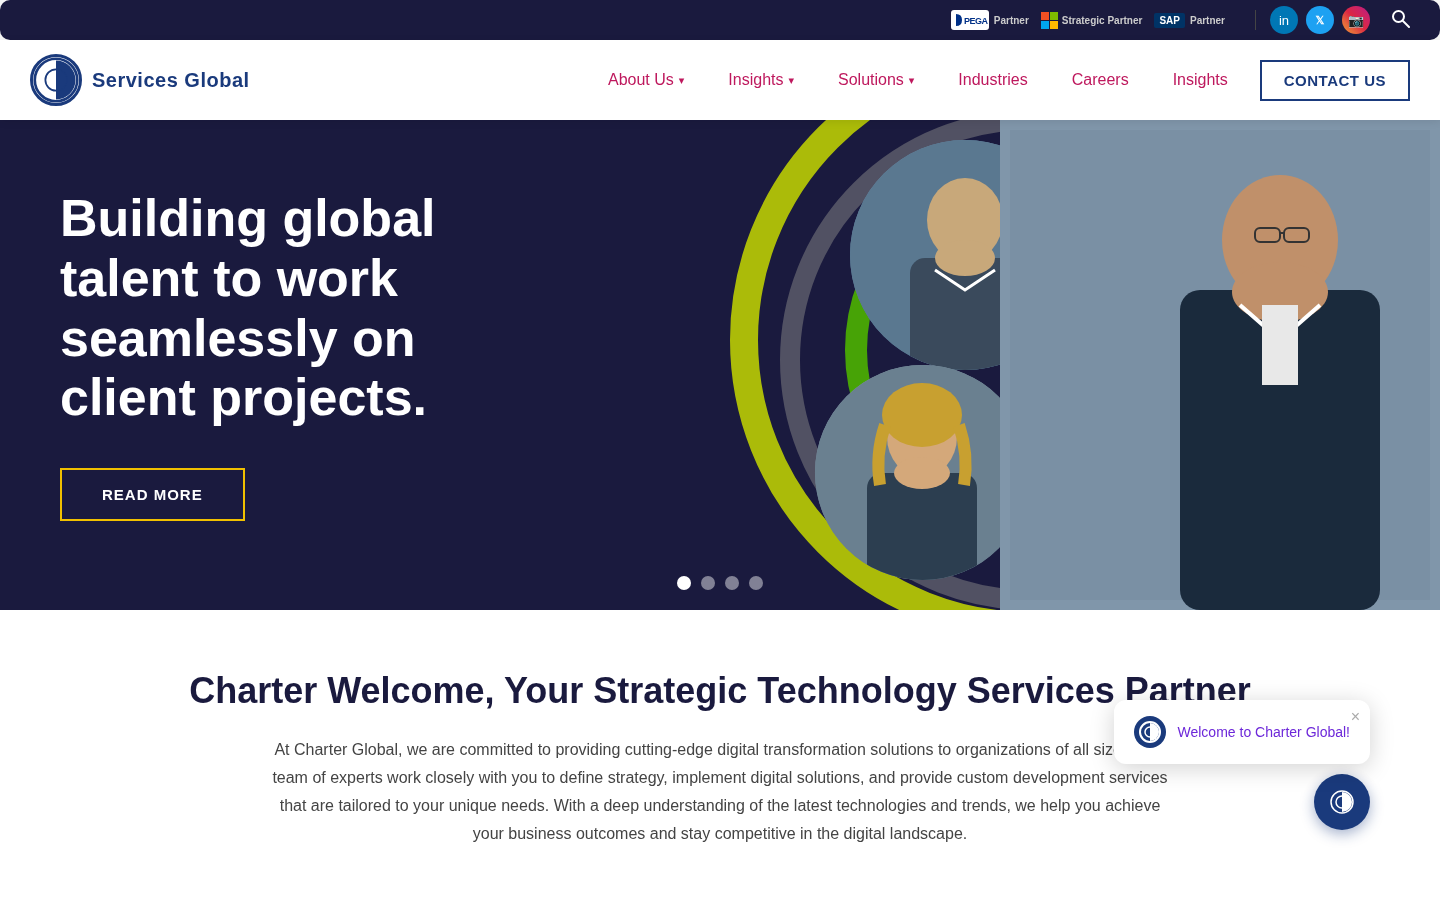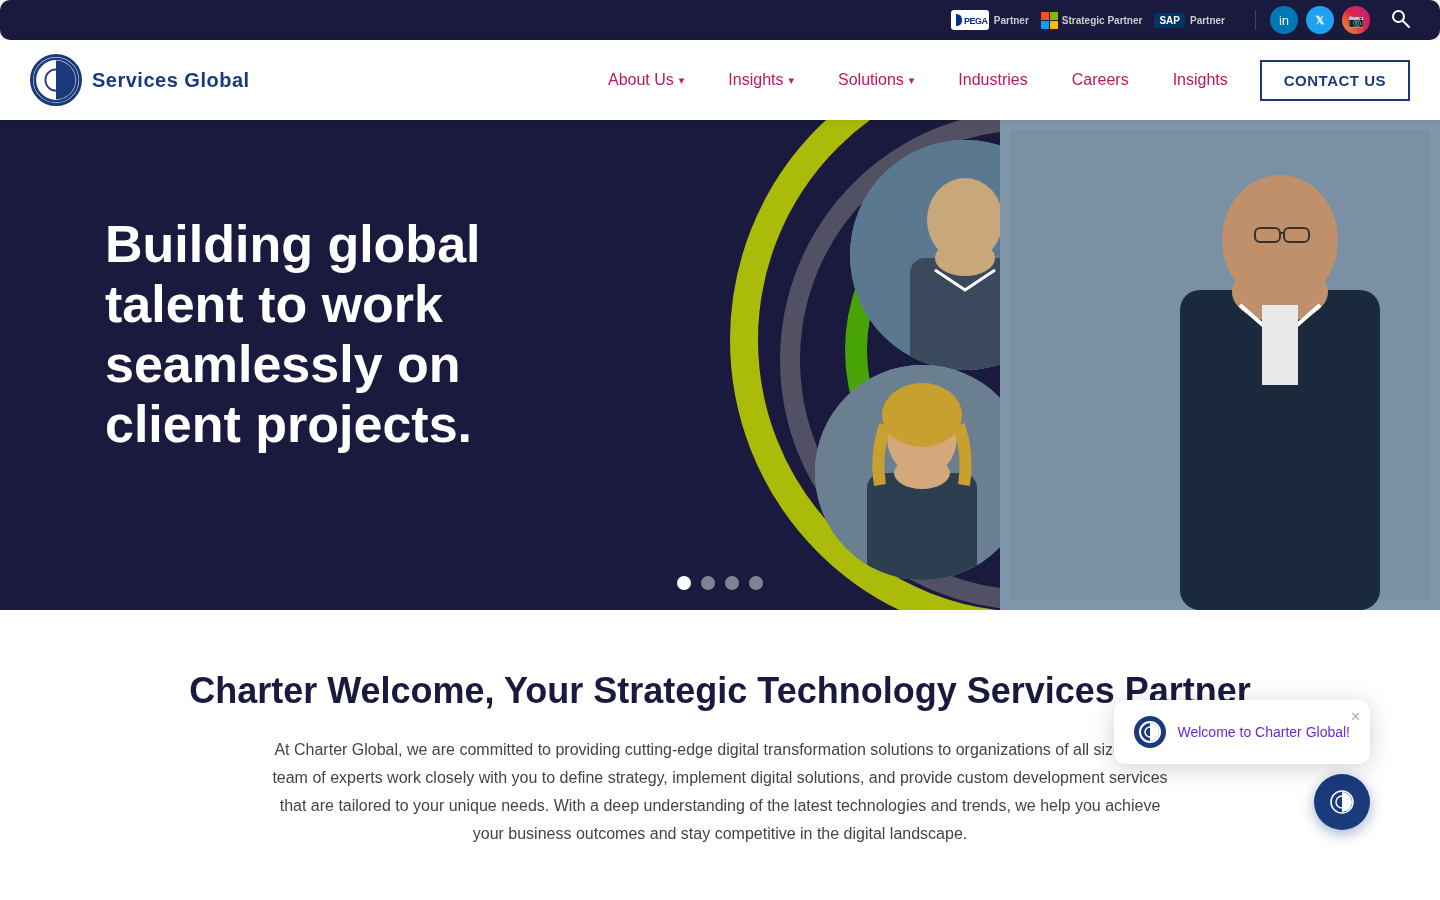--- a/index.html
+++ b/index.html
@@ -125,21 +125,20 @@
 
     
     .hero {
       width: 100%;
       min-height: 490px;
       background: #1a1a3e;
       display: flex;
       align-items: center;
       position: relative;
       overflow: hidden;
-      padding-left: 45px;
     }
     .hero-content {
       padding: 60px 60px 80px 60px;
       max-width: 560px;
       z-index: 2;
     }
     .hero-title {
       font-size: 52px;
       font-weight: 900;
       color: #fff;
@@ -340,20 +339,21 @@
     <a class="nav-item" href="#">
       <span>Insights</span>
     </a>
     <button class="contact-btn">CONTACT US</button>
   </nav>
 </header>
 
 <section class="hero">
   <div class="hero-content">
     <h1 class="hero-title">Building global talent to work seamlessly on client projects.</h1>
+    <button class="read-more-btn">READ MORE</button>
   </div>
 
   <div class="hero-visual">
 
     <div style="position:absolute;top:-80px;right:110px;width:600px;height:600px;border-radius:50%;border:28px solid #c5d800;opacity:0.85;pointer-events:none;"></div>
     <div style="position:absolute;top:-10px;right:160px;width:500px;height:500px;border-radius:50%;border:20px solid #888;opacity:0.5;pointer-events:none;"></div>
     <div style="position:absolute;top:40px;right:215px;width:380px;height:380px;border-radius:50%;border:22px solid #4db300;opacity:0.9;pointer-events:none;"></div>
 
     <div style="position:absolute;top:20px;right:360px;width:230px;height:230px;border-radius:50%;overflow:hidden;background:linear-gradient(160deg,#6a8fad,#4a6d8c);display:flex;align-items:flex-end;justify-content:center;">
       <svg viewBox="0 0 230 230" width="230" height="230">

